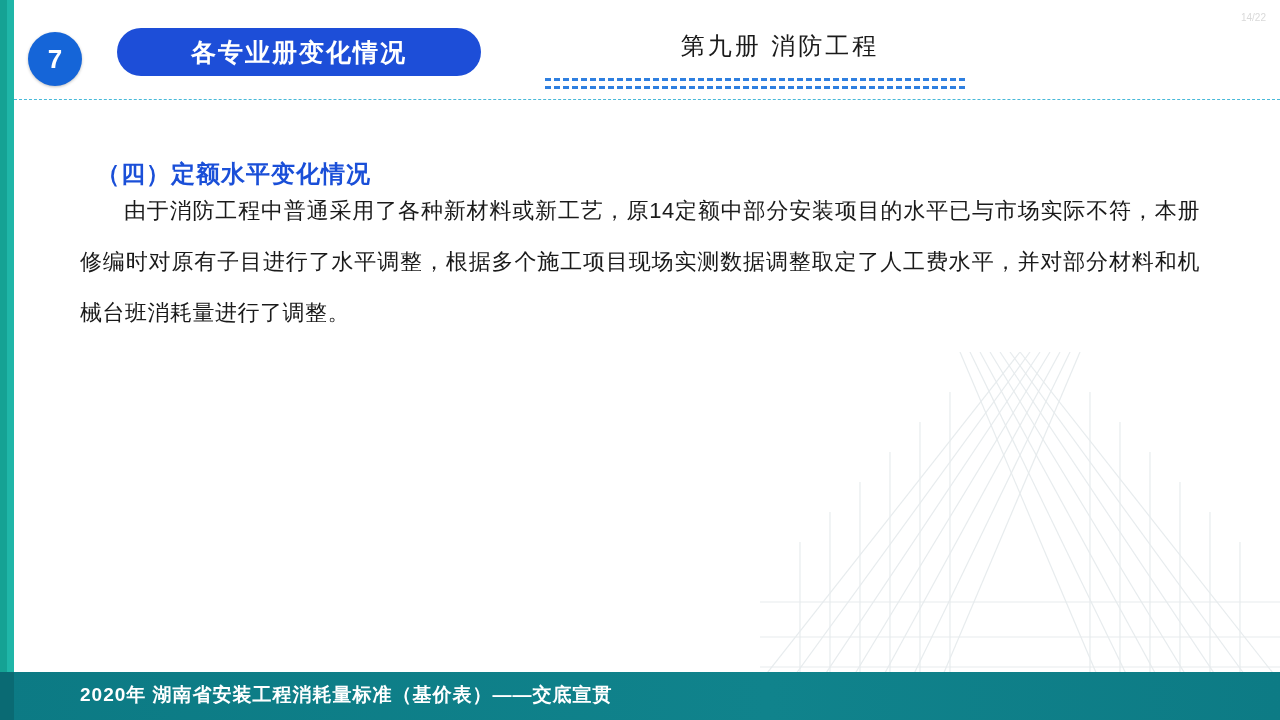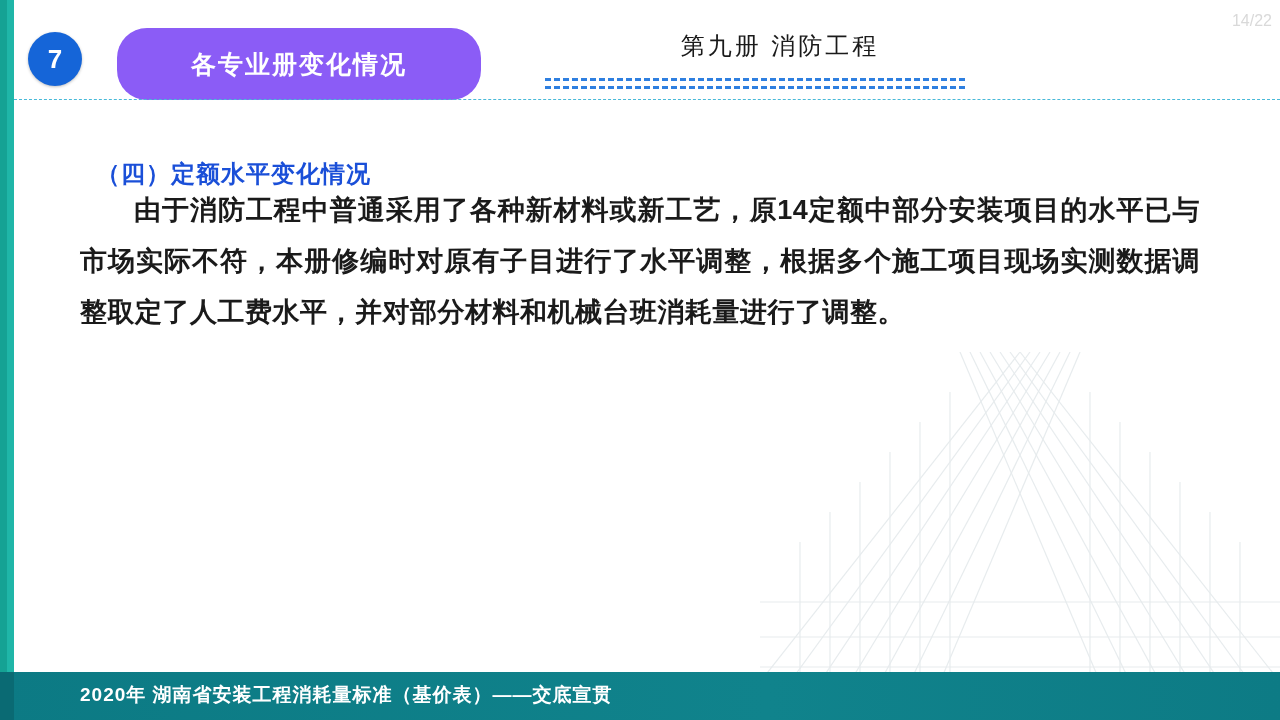--- a/index.html
+++ b/index.html
@@ -59,23 +59,23 @@
     display: flex;
     align-items: center;
     justify-content: center;
     box-shadow: 0 1px 3px rgba(0,0,0,0.25);
   }
   .pill {
     position: absolute;
     left: 117px;
     top: 28px;
     width: 364px;
-    height: 72px;
+    height: 48px;
     border-radius: 30px;
-    background: #8b5cf6;
+    background: #1d4ed8;
     color: #ffffff;
     font-size: 25px;
     font-weight: bold;
     display: flex;
     align-items: center;
     justify-content: center;
     letter-spacing: 2px;
   }
   .chapter-title {
     position: absolute;
@@ -107,44 +107,44 @@
   .header-rule {
     position: absolute;
     left: 14px;
     top: 99px;
     width: 1266px;
     height: 0;
     border-top: 1px dashed #49b9d8;
   }
   .page-num {
     position: absolute;
-    right: 8px;
+    right: 14px;
     top: 12px;
-    font-size: 16px;
+    font-size: 10px;
     color: #d9d9d9;
   }
   
   .section-heading {
     position: absolute;
     left: 96px;
     top: 130px;
     font-size: 24px;
     font-weight: bold;
     color: #1a4fd8;
     letter-spacing: 1px;
     margin-top: 28px;
   }
   .body-text {
     position: absolute;
     left: 80px;
     top: 185px;
     width: 1120px;
-    font-size: 27px;
+    font-size: 22px;
     color: #1a1a1a;
-    font-weight: bold;
+    font-weight: normal;
     line-height: 51px;
     letter-spacing: 0.5px;
     text-align: justify;
   }
   .body-text p {
     margin: 0 0 6px 0;
     text-indent: 2em;
   }
   
   .bg-deco {

